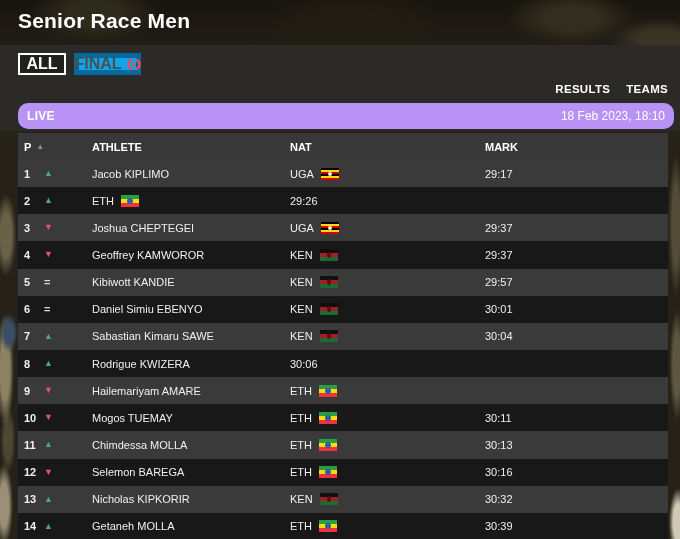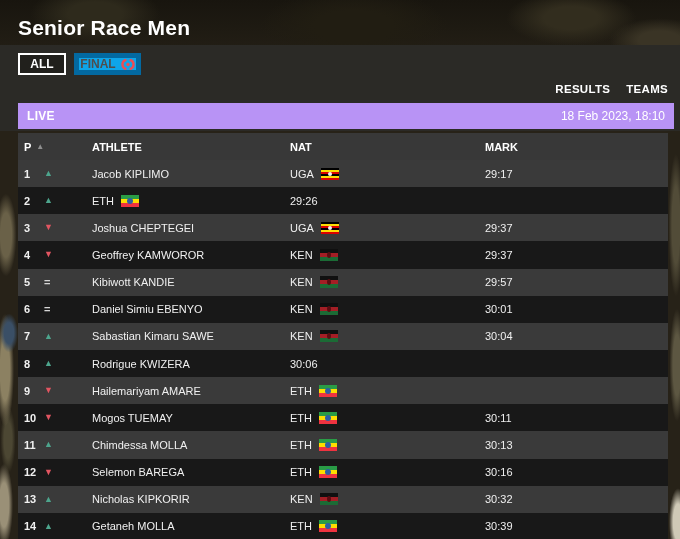--- a/index.html
+++ b/index.html
@@ -26,27 +26,27 @@
       radial-gradient(10px 95px at 676px 225px, #524c38 40%, transparent 75%),
       radial-gradient(10px 75px at 677px 365px, #5d5742 40%, transparent 75%),
       radial-gradient(12px 45px at 678px 522px, #cfc9b6 40%, transparent 75%);
   }
   .top-band {
     position:absolute; left:0; right:0; top:45px; height:86px;
     background:#2b2a26;
   }
   
   .page-title {
-    position:absolute; left:18px; top:16px;
+    position:absolute; left:18px; top:9px;
     font-size:21px; font-weight:bold; color:#ffffff; letter-spacing:.2px;
   }
   .filter-btn {
     position:absolute; top:53px; height:22px;
     display:flex; align-items:center; justify-content:center; gap:5px;
-    font-size:12px; font-weight:bold; cursor:pointer;
+    font-size:16px; font-weight:bold; cursor:pointer;
   }
   .btn-all {
     left:18px; width:48px;
     background:rgba(15,15,12,.35); border:2px solid #ffffff; color:#ffffff;
   }
   .btn-final {
     left:74px; width:67px;
     background:#0ea5e9; border:5px solid #0369a1; color:#4e4e4e;
   }
   .live-glyph { display:inline-flex; }
@@ -55,21 +55,21 @@
     display:flex; gap:16px;
     font-size:11.5px; font-weight:bold; color:#ffffff; letter-spacing:.3px;
   }
   .tab { cursor:pointer; padding-bottom:14px; }
   .tab.active { border-bottom:1px solid #d8d8d8; }
   
   .live-bar {
     position:absolute; left:18px; top:103px; width:656px; height:26px;
     background:#b893f5; color:#ffffff;
     display:flex; align-items:center; justify-content:space-between;
-    padding:0 9px; font-size:12px;
+    padding:0 9px; font-size:12px;border-radius:10px;
   }
   .live-label { font-weight:bold; letter-spacing:.3px; }
   
   .results-table { position:absolute; left:18px; top:133px; width:650px; }
   .trow {
     display:grid; grid-template-columns:26px 38px 198px 195px 1fr;
     align-items:center; height:27.15px; color:#f0f0f0; font-size:11px;
   }
   .thead { height:27px; background:#383838; color:#ffffff; font-weight:bold; }
   .row-odd  { background:#3a3a3a; }

